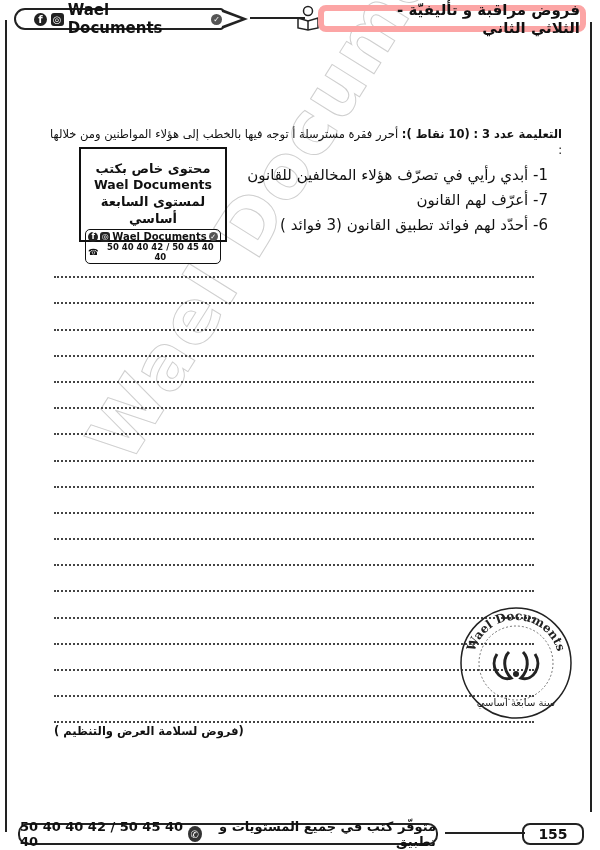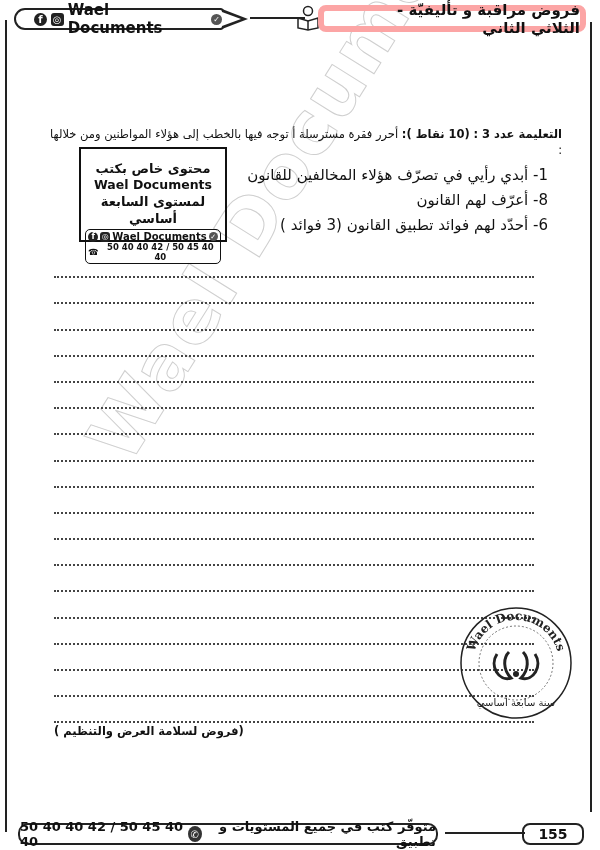--- a/index.html
+++ b/index.html
@@ -112,21 +112,21 @@
     </div>
     <div class="r2">
       <span>☎</span>
       <span>50 40 40 42 / 50 45 40 40</span>
     </div>
   </div>
 </div>
 
 <div class="questions">
   <div>1- أبدي رأيي في تصرّف هؤلاء المخالفين للقانون</div>
-  <div>8- أعرّف لهم القانون</div>
+  <div>7- أعرّف لهم القانون</div>
   <div>6- أحدّد لهم فوائد تطبيق القانون (3 فوائد )</div>
 </div>
 
 <div class="lines" id="answer-lines">
     <div class="dot-line"></div>
     <div class="dot-line"></div>
     <div class="dot-line"></div>
     <div class="dot-line"></div>
     <div class="dot-line"></div>
     <div class="dot-line"></div>

